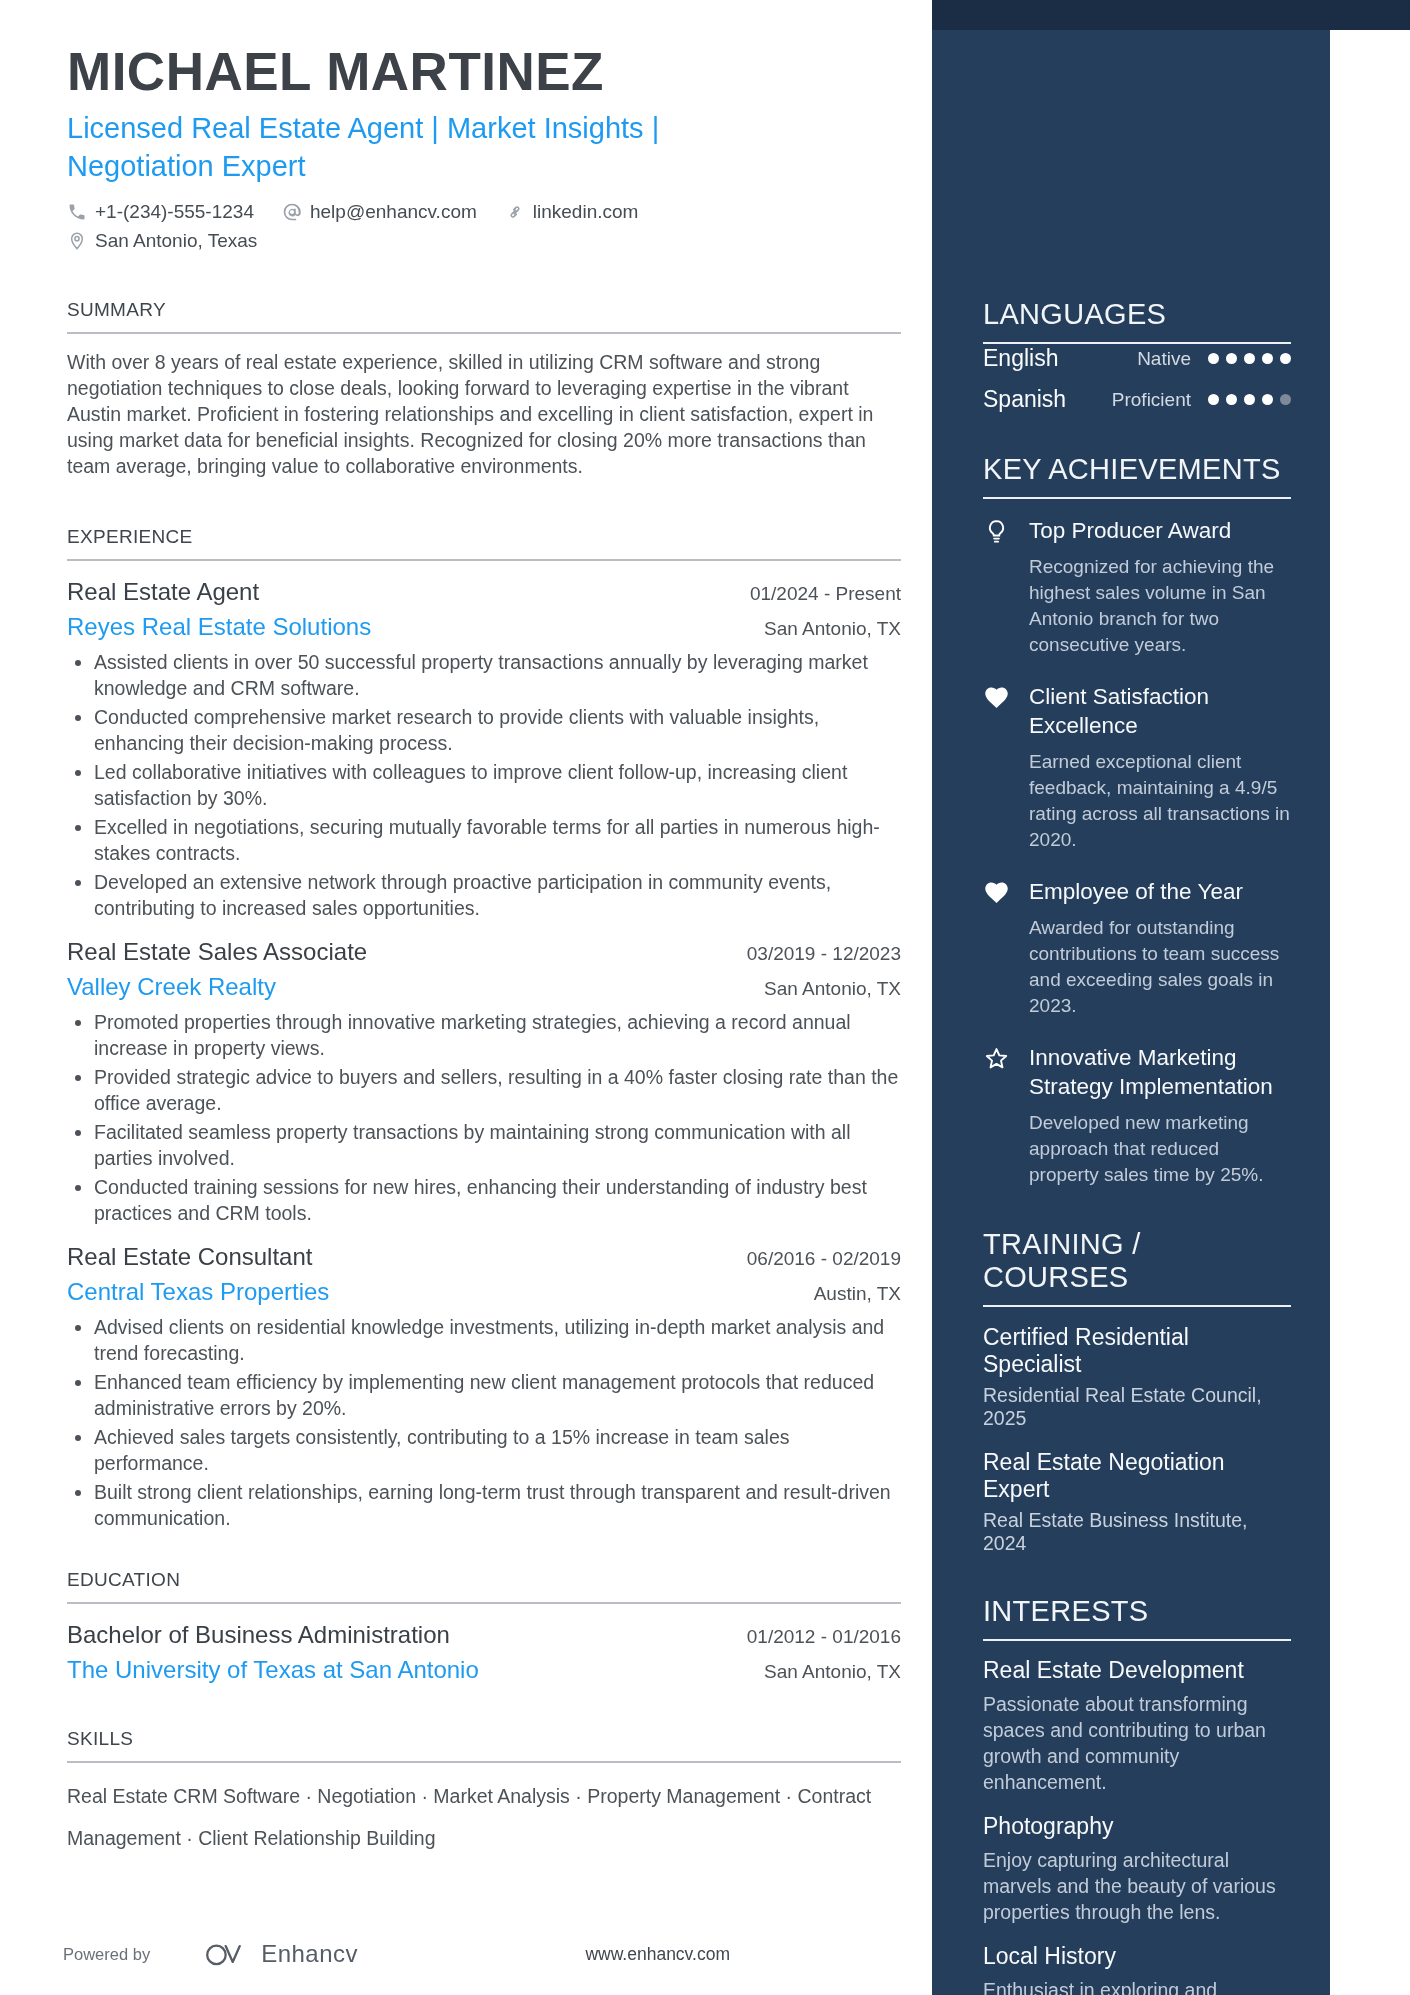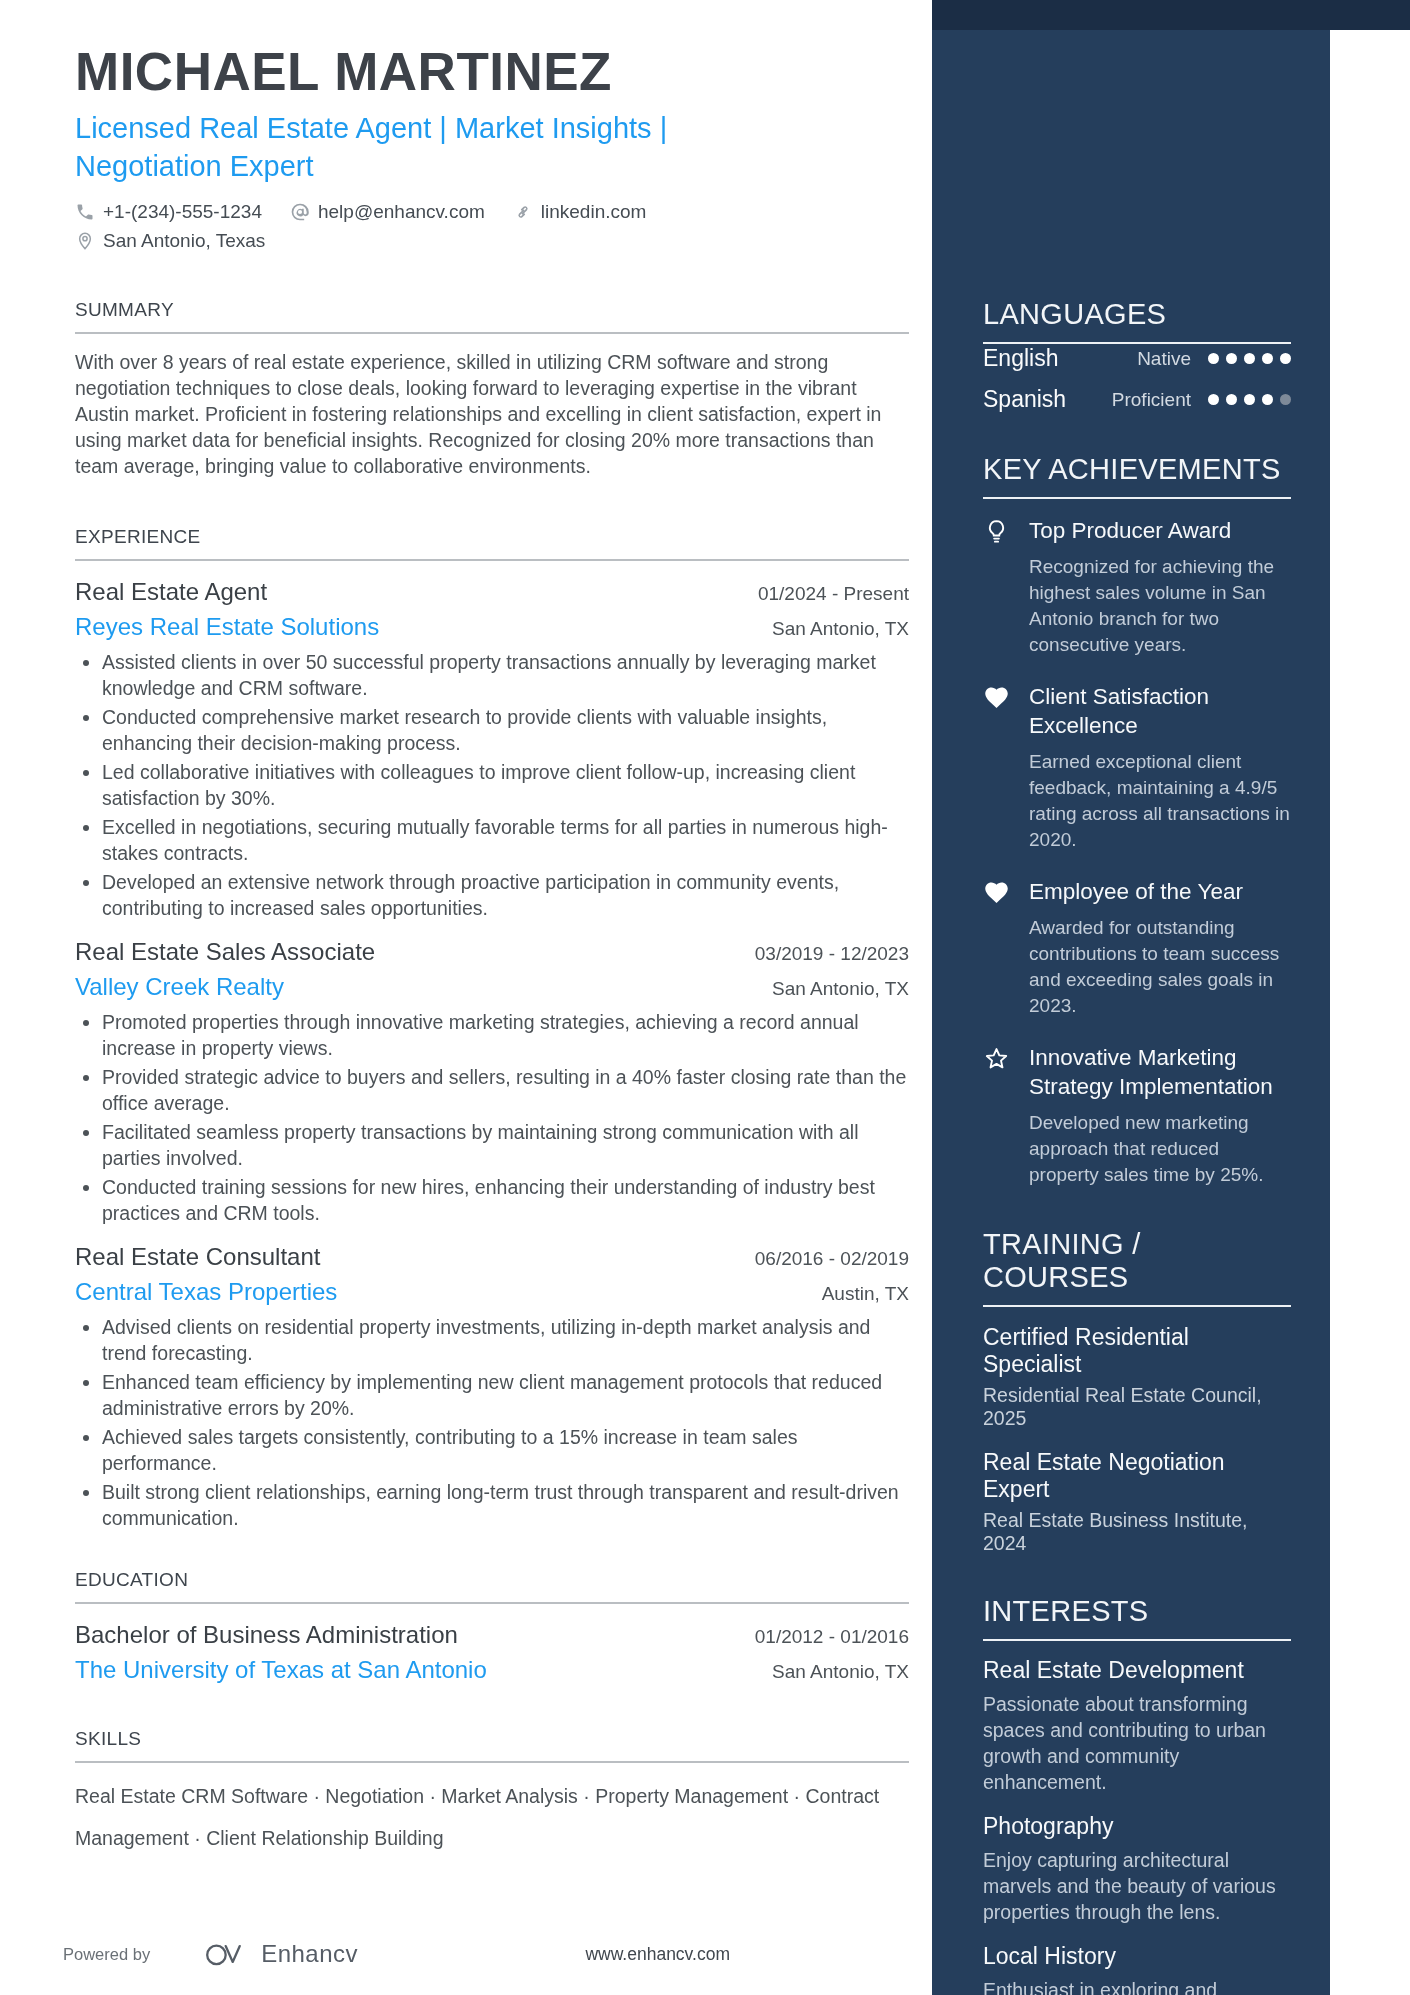--- a/index.html
+++ b/index.html
@@ -3,21 +3,21 @@
 <meta charset="utf-8">
 <style>
   html,body{margin:0;padding:0;}
   body{
     width:1410px;height:1995px;position:relative;background:#ffffff;
     font-family:"Liberation Sans", sans-serif;color:#4C5257;
     -webkit-font-smoothing:antialiased;overflow:hidden;
   }
   
   .main{
-    position:absolute;left:12px;top:0;width:932px;height:1882px;box-sizing:border-box;
+    position:absolute;left:4px;top:0;width:932px;height:1882px;box-sizing:border-box;
     padding:44px 35px 117px 63px;background:#ffffff;
   }
   .name{font-size:53px;font-weight:700;letter-spacing:.5px;color:#3D4249;line-height:1.05;}
   .headline{margin-top:9px;font-size:29px;line-height:38px;color:#1E9BF0;max-width:745px;font-weight:400;}
   .contacts{margin-top:16px;font-size:19px;color:#454C53;}
   .contact-row{display:flex;align-items:center;gap:28px;margin-top:7px;}
   .contact{display:flex;align-items:center;gap:8px;}
   .cicon{width:20px;height:20px;color:#9AA1A8;flex:0 0 auto;}
   .cicon svg{width:100%;height:100%;display:block;}
   .section{margin-top:47px;}
@@ -173,21 +173,21 @@
     <div class="job">
       <div class="row">
         <span class="job-title">Real Estate Consultant</span>
         <span class="job-dates">06/2016 - 02/2019</span>
       </div>
       <div class="row sub-row">
         <span class="company">Central Texas Properties</span>
         <span class="job-loc">Austin, TX</span>
       </div>
       <ul class="bullets">
-        <li>Advised clients on residential property investments, utilizing in-depth market analysis and trend forecasting.</li>
+        <li>Advised clients on residential knowledge investments, utilizing in-depth market analysis and trend forecasting.</li>
         <li>Enhanced team efficiency by implementing new client management protocols that reduced administrative errors by 20%.</li>
         <li>Achieved sales targets consistently, contributing to a 15% increase in team sales performance.</li>
         <li>Built strong client relationships, earning long-term trust through transparent and result-driven communication.</li>
       </ul>
     </div>
   </div>
 
   <div class="section" style="margin-top:38px;">
     <div class="sec-head">EDUCATION</div>
     <div class="sec-rule"></div>

